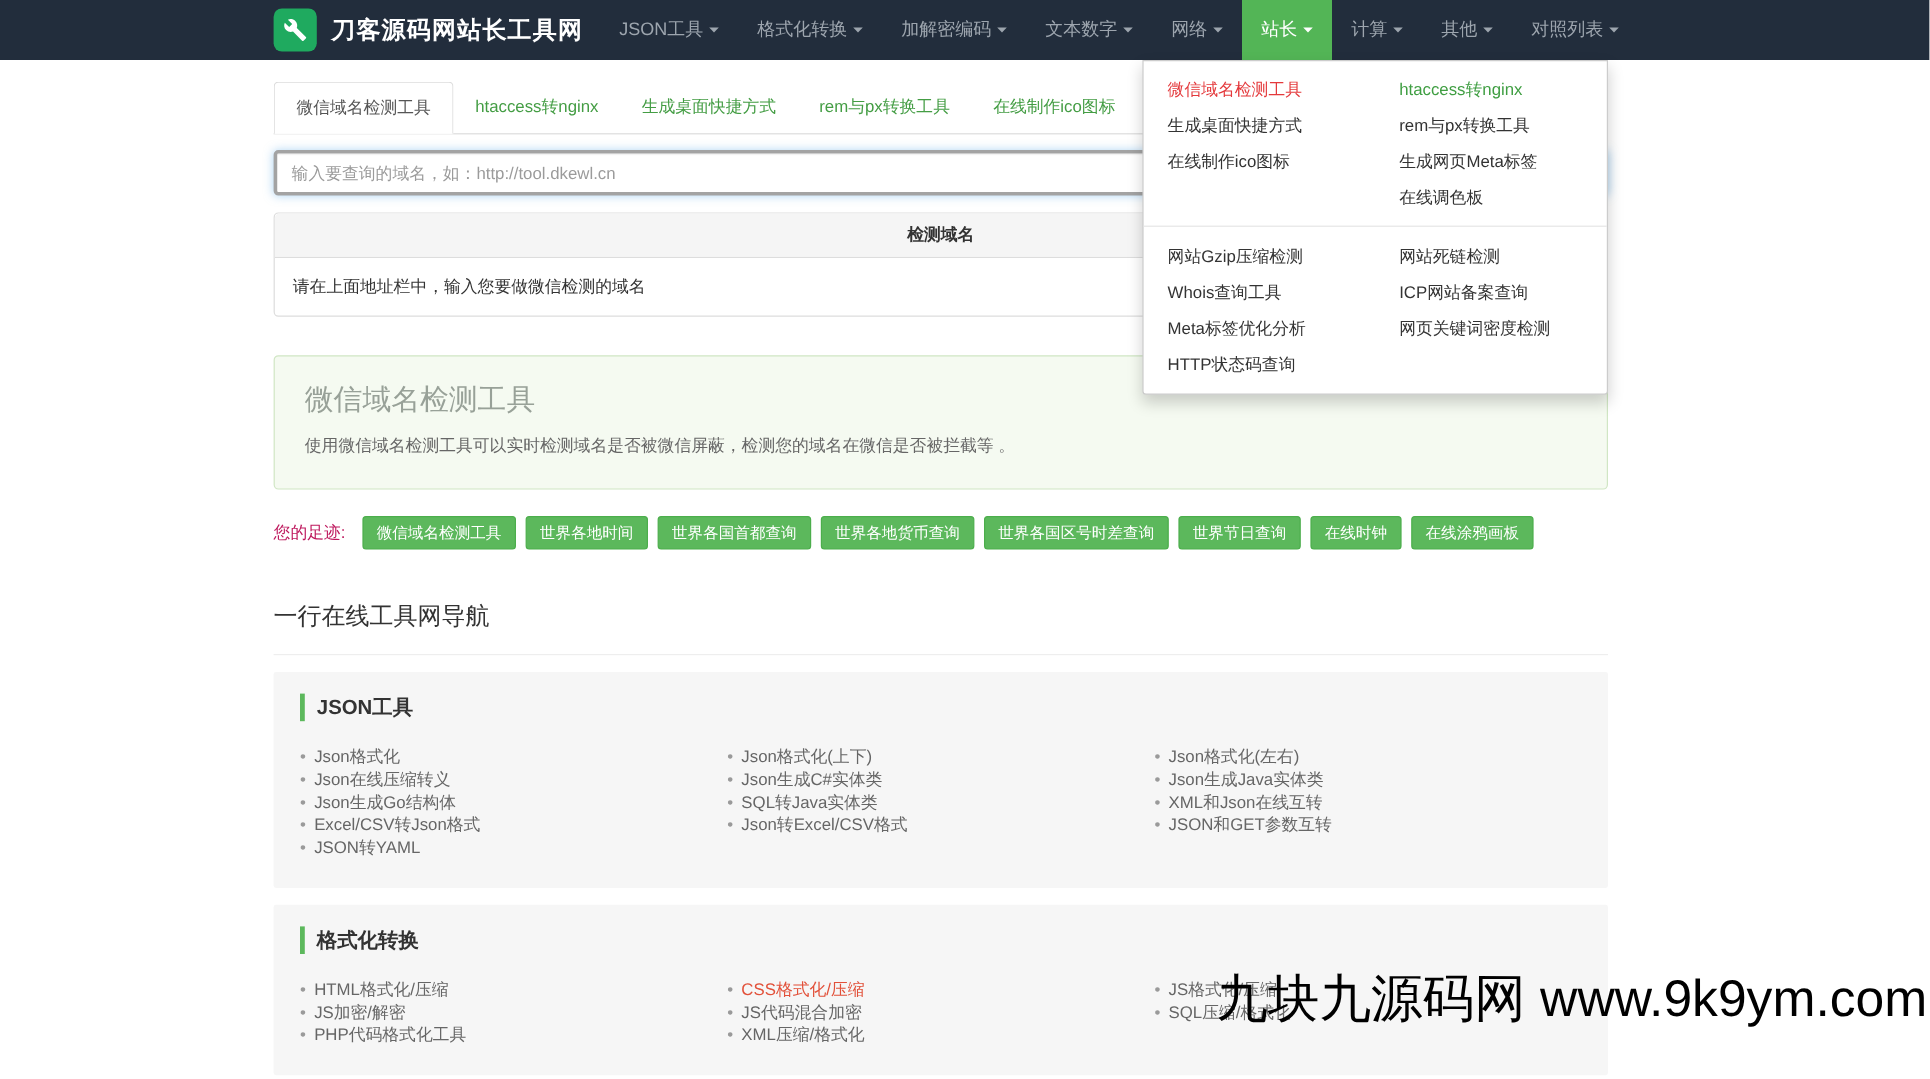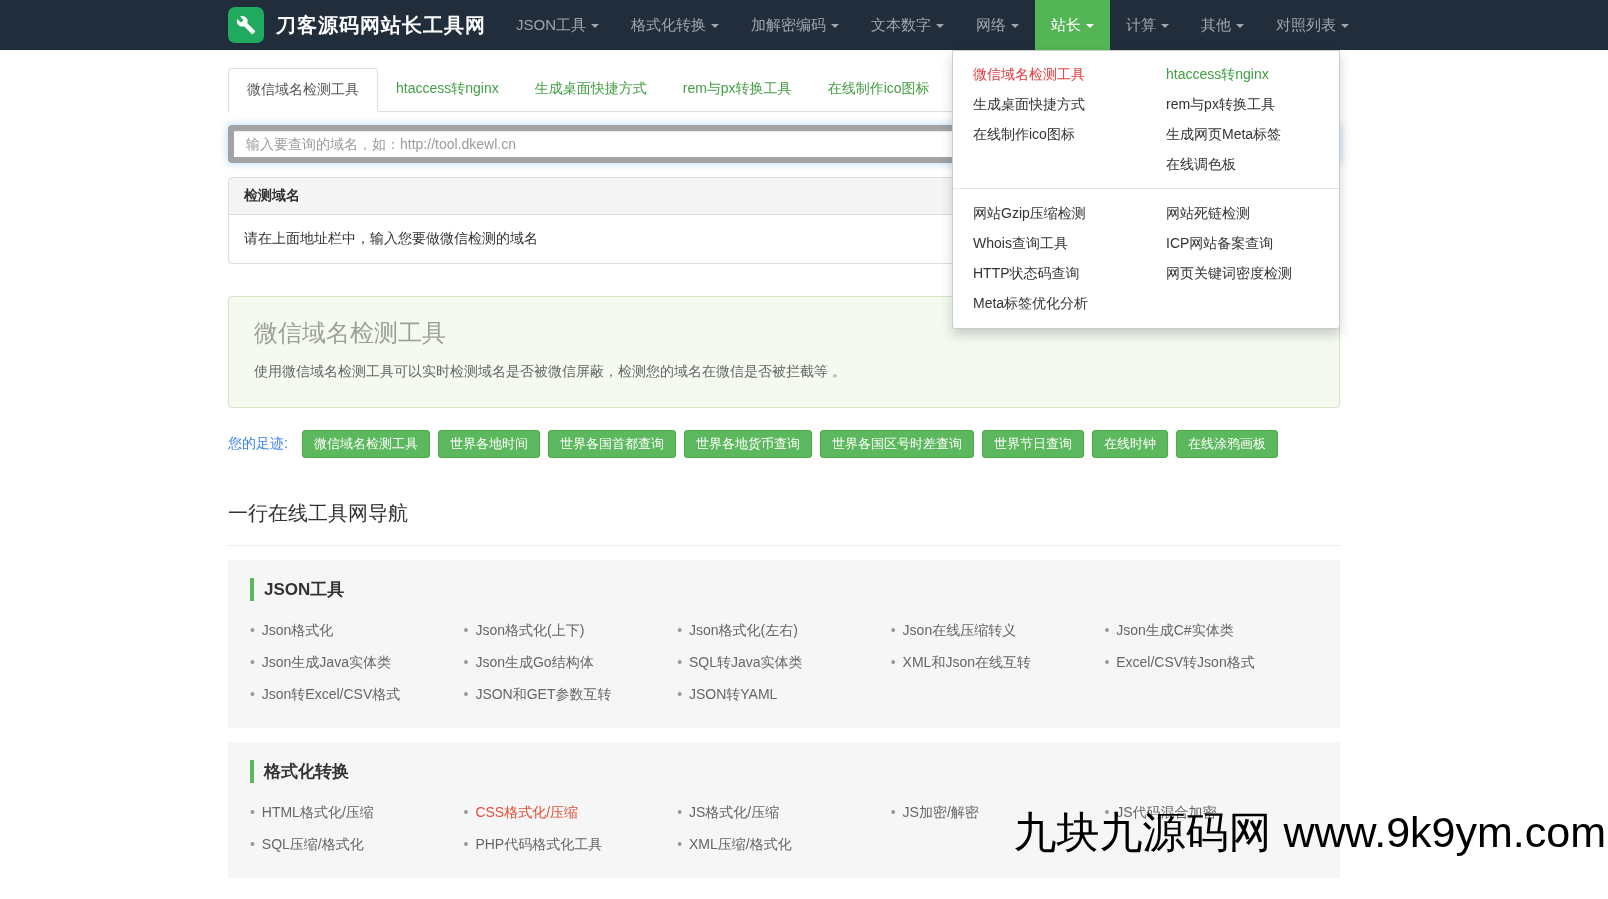--- a/index.html
+++ b/index.html
@@ -30,46 +30,46 @@
   .dd-item.green { color:#3f9e42; }
   .dd-divider { border-top:1px solid #e5e5e5; margin:9px 0; }
 
   
   .container { width:1112px; margin-left:228px; }
 
   .tabs { list-style:none; display:flex; margin-top:18px; border-bottom:1px solid #ddd; }
   .tab { padding:12px 18px; color:#449d44; cursor:pointer; white-space:nowrap; margin-bottom:-1px; }
   .tab.active { color:#555; background:#fff; border:1px solid #ddd; border-bottom:1px solid #fff; border-radius:4px 4px 0 0; }
 
-  .domain-input { width:100%; height:38px; margin-top:13px; border:6px solid #a3a3a3; border-radius:4px;
+  .domain-input { width:100%; height:38px; margin-top:13px; border:3px solid #a3a3a3; border-radius:4px;
     padding:0 12px; font-size:14px; color:#555; outline:none; font-family:inherit;
     box-shadow:inset 0 1px 1px rgba(0,0,0,.075), 0 0 8px rgba(102,175,233,.5); }
   .domain-input::placeholder { color:#9b9b9b; }
 
   .panel { margin-top:14px; border:1px solid #ddd; border-radius:4px; background:#fff; }
   .panel-heading { background:#f5f5f5; border-bottom:1px solid #ddd; border-radius:4px 4px 0 0;
-    padding:9px 15px; font-weight:bold; color:#333; }
+    padding:9px 15px; font-weight:bold; color:#333;text-align:center; }
   .panel-body { padding:15px; color:#333; }
 
   .info-box { margin-top:32px; background:#f5faf1; border:1px solid #d0e6c4; border-radius:4px;
     padding:20px 25px 26px; }
   .info-title { font-size:24px; color:#98a198; margin-bottom:14px; }
   .info-desc { font-size:14px; color:#666; }
 
   .footprints { margin-top:22px; display:flex; align-items:center; }
-  .fp-label { font-size:14px; color:#3b82f6; margin-right:14px; white-space:nowrap; }
+  .fp-label { font-size:14px; color:#be185d; margin-right:14px; white-space:nowrap; }
   .fp-btn { display:inline-block; background:#5cb85c; border:1px solid #4cae4c; color:#fff;
     font-size:13px; padding:4px 11px; border-radius:3px; margin-right:8px; cursor:pointer; white-space:nowrap; }
 
   .nav-heading { margin-top:42px; font-size:20px; font-weight:normal; color:#333;
     padding-bottom:18px; border-bottom:1px solid #eee; }
 
   .card { margin-top:14px; background:#f6f6f6; border-radius:2px; padding:18px 22px 24px; }
   .card-title { border-left:4px solid #5cb85c; padding-left:10px; font-size:17px; font-weight:bold; color:#333; }
-  .link-grid { margin-top:20px; display:grid; grid-template-columns:repeat(5,1fr); row-gap:13px; }
+  .link-grid { margin-top:20px; display:grid; grid-template-columns:repeat(3,1fr); }
   .link { color:#666; cursor:pointer; line-height:19px; white-space:nowrap; }
   .link::before { content:"• "; color:#9a9a9a; margin-right:3px; }
   .link.highlight { color:#e2513a; }
 
   .watermark { position:absolute; top:804px; right:2px; font-size:43px; color:#000;
     white-space:nowrap; z-index:50; letter-spacing:0; }
 </style>
 </head>
 <body>
 
@@ -107,22 +107,22 @@
         <li class="dd-item">rem与px转换工具</li>
         <li class="dd-item">生成网页Meta标签</li>
         <li class="dd-item">在线调色板</li>
       </ul>
   </div>
   <div class="dd-divider"></div>
   <div class="dd-section">
     <ul class="dd-col" id="dd-s2-left">
         <li class="dd-item">网站Gzip压缩检测</li>
         <li class="dd-item">Whois查询工具</li>
+        <li class="dd-item">Meta标签优化分析</li>
         <li class="dd-item">HTTP状态码查询</li>
-        <li class="dd-item">Meta标签优化分析</li>
       </ul>
     <ul class="dd-col" id="dd-s2-right">
         <li class="dd-item">网站死链检测</li>
         <li class="dd-item">ICP网站备案查询</li>
         <li class="dd-item">网页关键词密度检测</li>
       </ul>
   </div>
 </div>
 
 <div class="container">

